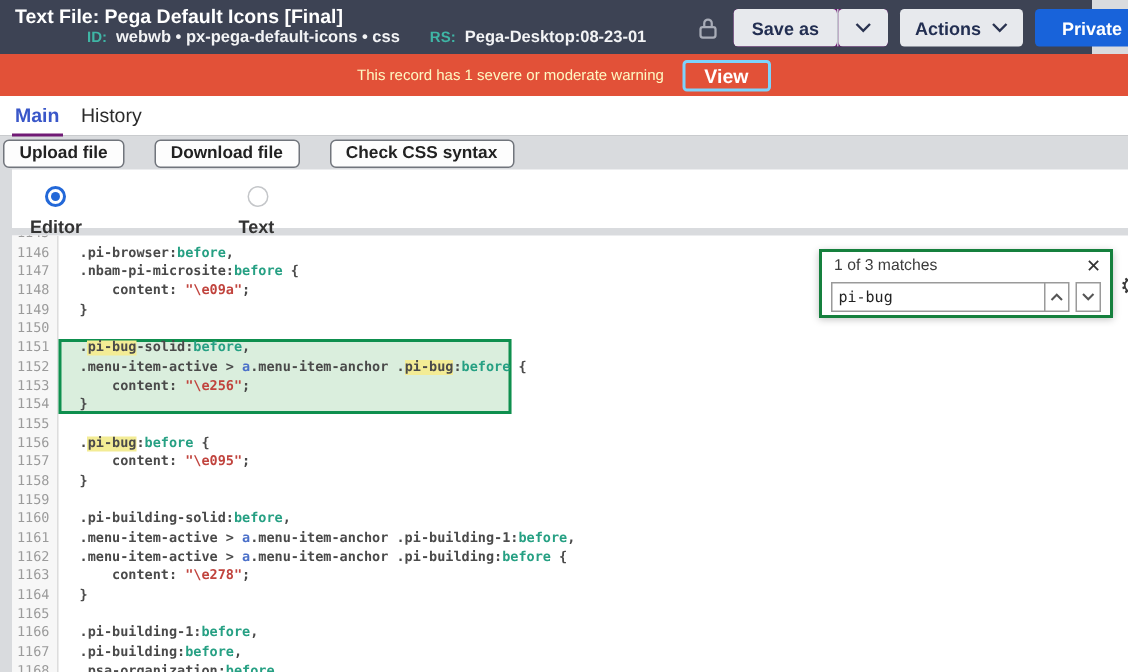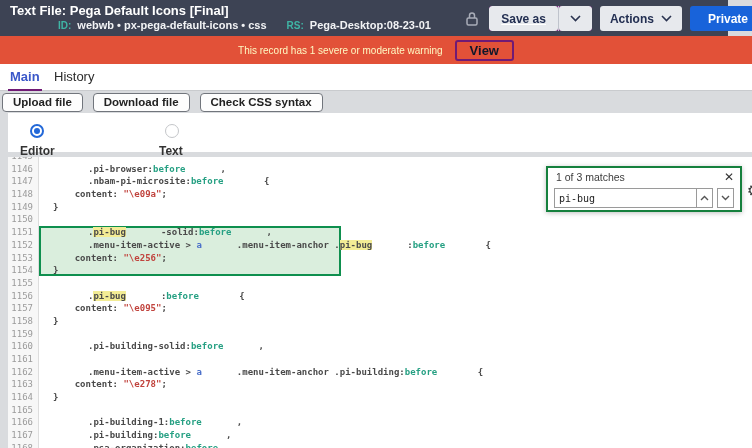--- a/index.html
+++ b/index.html
@@ -14,35 +14,35 @@
   .meta-val { color:#f2f3f5; }
   .meta-gap { width:8px; }
   .hdr-actions { position:absolute; top:6px; right:-38px; display:flex; gap:8px; align-items:center; }
   .lock { margin-right:2px; display:flex; align-items:center; }
   .btn-lt { height:25px; background:#e7e9ed; border:none; border-radius:3px; color:#232f52; font-size:12px; font-weight:600; display:flex; align-items:center; font-family:"Liberation Sans",sans-serif; cursor:pointer; }
   .btn-split-main { padding:0 12px; }
   .btn-split-divider { width:1px; height:25px; background:#bfc3cc; }
   .btn-split-arrow { padding:0 11px; display:flex; align-items:center; }
   .btn-actions { padding:0 10px; gap:7px; }
   .btn-private { height:25px; background:#1863da; border:none; border-radius:3px; color:#fff; font-size:12px; font-weight:bold; padding:0 18px; font-family:"Liberation Sans",sans-serif; cursor:pointer; }
-  .splitbtn { display:flex; background:#701a75; border-radius:3px; overflow:hidden;text-decoration:underline; }
+  .splitbtn { display:flex; background:#701a75; border-radius:3px; overflow:hidden; }
 
   
   .banner { position:absolute; top:36px; left:0; width:752px; height:28px; background:#e25138; display:flex; align-items:center; justify-content:center; gap:12px; }
   .banner-text { color:#fef9c3; font-size:10px; font-weight:normal; }
-  .banner-btn { background:transparent; border:2px solid #701a75; border-radius:3px; color:#0f172a; font-size:13px; font-weight:bold; padding:1px 13px; font-family:"Liberation Sans",sans-serif; cursor:pointer; }
+  .banner-btn { background:transparent; border:2px solid #7dd3fc; border-radius:3px; color:#ffffff; font-size:13px; font-weight:bold; padding:1px 13px; font-family:"Liberation Sans",sans-serif; cursor:pointer; }
 
   
   .tabbar { position:absolute; top:64px; left:0; width:752px; height:27px; background:#fff; border-bottom:1px solid #c9cbce; }
   .tab { position:absolute; top:0; font-size:13px; padding:5px 2px; cursor:pointer; }
   .tab-main { left:8px; color:#3a57c9; font-weight:bold; border-bottom:7px solid #701a75; }
   .tab-history { left:52px; color:#2b2b2b; }
 
   
-  .strip { position:absolute; top:91px; left:0; width:752px; height:22px; background:#d9dbde; display:flex; align-items:center; gap:10px; padding-left:2px; }
+  .strip { position:absolute; top:91px; left:0; width:752px; height:22px; background:#d9dbde; display:flex; align-items:center; gap:20px; padding-left:2px; }
   .strip-btn { height:19px; background:#fdfdfd; border:1px solid #71757c; border-radius:4px; font-size:11.5px; font-weight:600; color:#222; padding:0 10px; font-family:"Liberation Sans",sans-serif; cursor:pointer; }
 
   
   .panel { position:absolute; top:113px; left:8px; width:744px; height:39px; background:#fff; }
   .radio-row { position:absolute; top:11px; left:12px; display:flex; align-items:center; }
   .radio-opt { display:flex; align-items:center; gap:6px; cursor:pointer;flex-direction:column; }
   .radio-opt2 { position:absolute; left:139px; top:0; }
   .radio { width:14px; height:14px; border-radius:50%; position:relative; background:#fff; }
   .radio-on { border:2px solid #2368d8; }
   .radio-on::after { content:""; position:absolute; left:2px; top:2px; width:6px; height:6px; border-radius:50%; background:#2368d8; }
@@ -50,21 +50,21 @@
   .radio-label { font-size:12px; font-weight:600; color:#333; }
 
   
   .editor { position:absolute; top:157px; left:8px; width:744px; height:291px; background:#fff; overflow:hidden; }
   .gutter { position:absolute; left:0; top:0; width:31px; height:291px; background:#f7f7f7; border-right:1px solid #ddd; }
   .match-box { position:absolute; left:31px; top:69px; width:302px; height:50px; background:#daeedd; border:2px solid #0e8f4e; }
   .lines { position:absolute; left:0; top:-7px; right:0; }
   .cl { display:flex; height:12.7px; line-height:12.7px; font-family:"DejaVu Sans Mono","Liberation Mono",monospace; font-size:9px; }
   .ln { width:31px; flex:0 0 31px; text-align:right; padding-right:6px; color:#9b9b9b; }
   .cc { padding-left:14px; font-weight:600; white-space:pre; }
-  .tk-sel { color:#4a4a4a;margin-left:35px; }
+  .tk-sel { color:#4a4a4a; }
   .tk-plain { color:#4a4a4a; }
   .tk-pseudo { color:#26a083; }
   .tk-str { color:#c1443e; }
   .tk-tag { color:#4a6fc9; }
   .tk-hl { background:#f3ec95; color:#4a4a4a; }
 
   
   .search { position:absolute; top:166px; left:546px; width:196px; height:46px; background:#fff; border:2px solid #15803d; box-shadow:0 1px 5px rgba(0,0,0,.25); }
   .search-status { position:absolute; top:3px; left:8px; font-size:10.5px; color:#3c3c3c; }
   .search-close { position:absolute; top:2px; right:6px; font-size:12px; color:#333; cursor:pointer; line-height:14px; }
@@ -207,20 +207,21 @@
         <div class="cl">
           <span class="ln">1159</span>
           <span class="cc"></span>
         </div>
         <div class="cl">
           <span class="ln">1160</span>
           <span class="cc"><span class="tk-sel">.pi-building-solid:</span><span class="tk-pseudo">before</span><span class="tk-sel">,</span></span>
         </div>
         <div class="cl">
           <span class="ln">1161</span>
+          <span class="cc"><span class="tk-sel">.menu-item-active &gt; </span><span class="tk-tag">a</span><span class="tk-sel">.menu-item-anchor .pi-building-1:</span><span class="tk-pseudo">before</span><span class="tk-sel">,</span></span>
         </div>
         <div class="cl">
           <span class="ln">1162</span>
           <span class="cc"><span class="tk-sel">.menu-item-active &gt; </span><span class="tk-tag">a</span><span class="tk-sel">.menu-item-anchor .pi-building:</span><span class="tk-pseudo">before</span><span class="tk-sel"> {</span></span>
         </div>
         <div class="cl">
           <span class="ln">1163</span>
           <span class="cc"><span class="tk-plain">    content: </span><span class="tk-str">"\e278"</span><span class="tk-plain">;</span></span>
         </div>
         <div class="cl">

